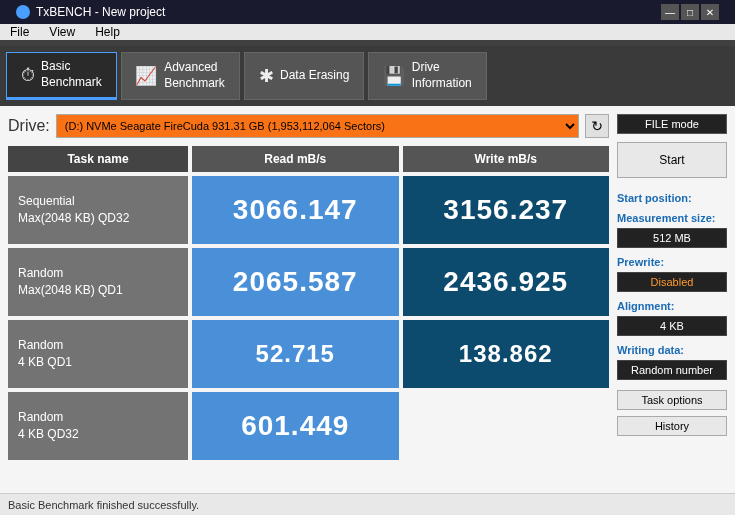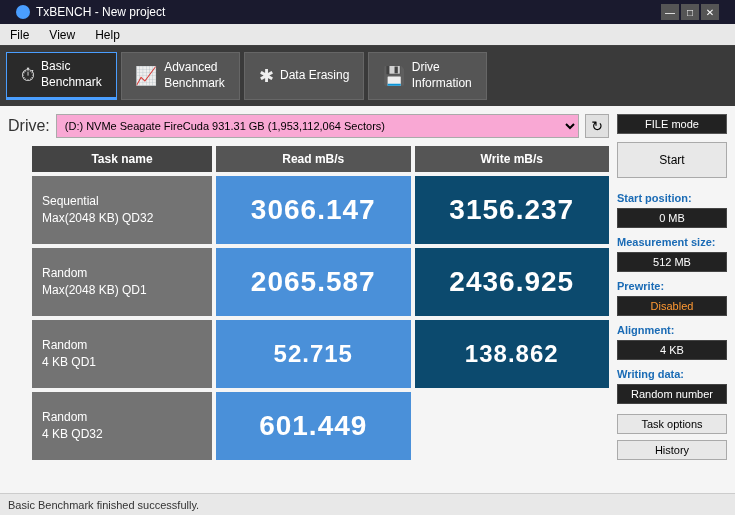--- a/index.html
+++ b/index.html
@@ -43,21 +43,21 @@
       cursor: pointer;
       display: flex; align-items: center; justify-content: center;
     }
 
     
     .menu-bar {
       background: #e8e8e8;
       padding: 2px 6px;
       display: flex;
       gap: 12px;
-      border-bottom: 1px solid #404040;
+      border-bottom: 6px solid #404040;
       height: 22px;
       align-items: center;
     }
     .menu-item {
       font-size: 12px;
       cursor: pointer;
       padding: 1px 4px;
     }
 
     
@@ -123,39 +123,38 @@
     .drive-label {
       font-size: 16px;
       color: #333;
       white-space: nowrap;
     }
     .drive-select {
       flex: 1;
       height: 24px;
       font-size: 11px;
       border: 1px solid #aaa;
-      background: #f9a8d4;
+      background: #f97316;
       padding: 0 4px;
     }
     .drive-refresh-btn {
       width: 24px; height: 24px;
       background: #e0e0e0;
       border: 1px solid #aaa;
       cursor: pointer;
       display: flex; align-items: center; justify-content: center;
       font-size: 14px;
     }
 
     
     .bench-table {
       flex: 1;
       display: flex;
       flex-direction: column;
       gap: 4px;
-      margin-left: 24px;
     }
     .table-header {
       display: grid;
       grid-template-columns: 180px 1fr 1fr;
       gap: 4px;
     }
     .header-cell {
       background: #555;
       color: white;
       text-align: center;
@@ -361,21 +360,20 @@
         <div class="read-cell">601.449</div>
       </div>
     </div>
   </div>
 
   <div class="right-panel">
     <button class="file-mode-btn">FILE mode</button>
     <button class="start-btn">Start</button>
 
     <span class="setting-label">Start position:</span>
-    <div class="setting-value">0 MB</div>
 
     <span class="setting-label">Measurement size:</span>
     <div class="setting-value">512 MB</div>
 
     <span class="setting-label">Prewrite:</span>
     <div class="setting-value orange">Disabled</div>
 
     <span class="setting-label">Alignment:</span>
     <div class="setting-value">4 KB</div>
 

